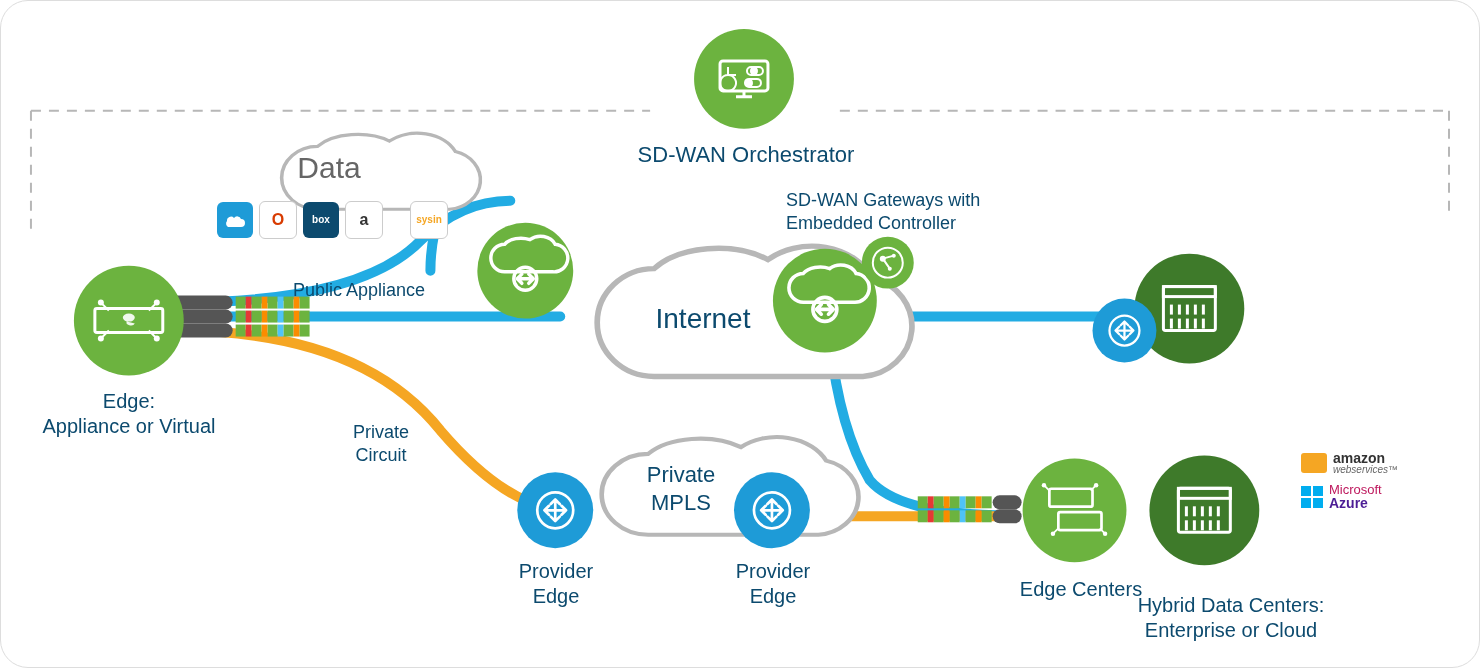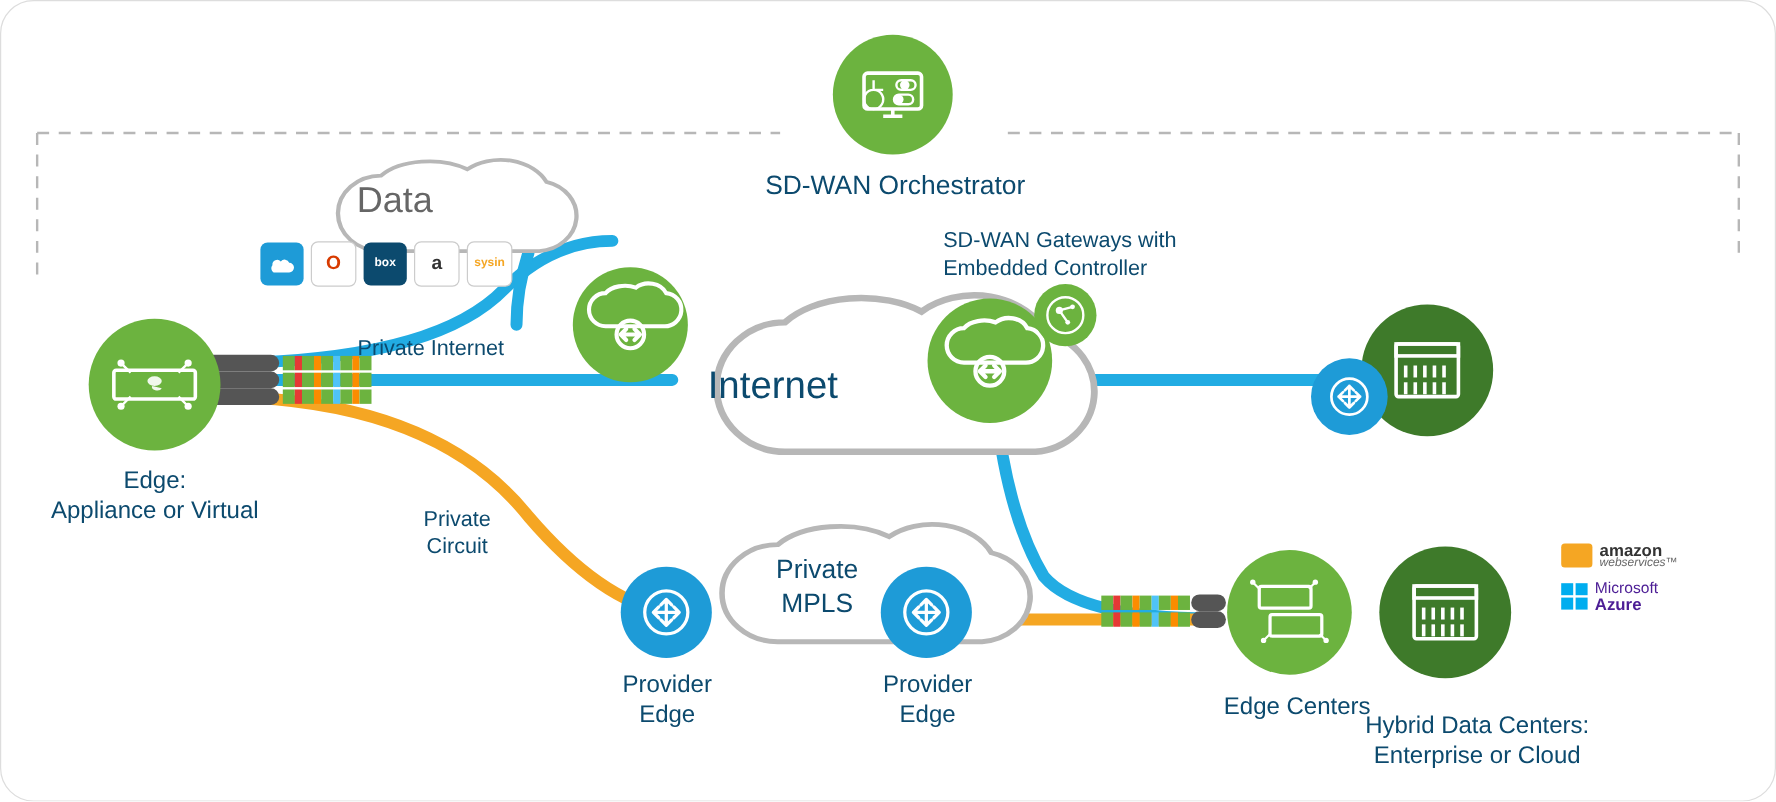--- a/index.html
+++ b/index.html
@@ -10,21 +10,21 @@
   .saas-icons{position:absolute;display:flex;gap:6px;align-items:center}
   .saas-icons .tile{width:36px;height:36px;border-radius:6px;display:flex;align-items:center;justify-content:center;font:bold 14px/1 sans-serif;color:#fff}
   .cloudpair{position:absolute;display:flex;flex-direction:column;gap:8px;align-items:flex-start;font-size:14px}
   .aws{display:flex;align-items:center;gap:6px}
   .aws .c{width:26px;height:20px;background:#f5a623;border-radius:3px;position:relative}
   .aws .t1{font:bold 14px/1 sans-serif;color:#333}
   .aws .t2{font:italic 10px/1 sans-serif;color:#666}
   .azure{display:flex;align-items:center;gap:6px}
   .azure .sq{width:22px;height:22px;display:grid;grid-template-columns:1fr 1fr;grid-template-rows:1fr 1fr;gap:2px}
   .azure .sq div{background:#00adef}
-  .azure .t1{font:13px/1 sans-serif;color:#4c1d95}
+  .azure .t1{font:13px/1 sans-serif;color:#be185d}
   .azure .t2{font:bold 14px/1 sans-serif;color:#4c1d95}
 </style>
 </head>
 <body>
 
 <div class="stage">
 <svg class="bg" viewBox="0 0 1480 668">
   <defs>
 
     <g id="fiber">
@@ -197,32 +197,32 @@
   <g>
     <circle cx="1205" cy="510" r="55" fill="#3e7a2a"></circle>
     <use href="#dc" transform="translate(1205 510)"></use>
   </g>
 </svg>
 
 <div class="label" style="left:600px;top:140px;width:290px;font-size:22px">SD-WAN Orchestrator</div>
 
 <div class="label" style="left:268px;top:148px;width:120px;font-size:30px;color:#666">Data</div>
 
-<div class="label" style="left:573px;top:300px;width:140px;font-size:32px">Internet</div>
+<div class="label" style="left:632px;top:300px;width:140px;font-size:28px">Internet</div>
 
 <div class="label" style="left:610px;top:460px;width:140px;font-size:22px;white-space:pre-line">Private
 MPLS</div>
 
 <div class="label sm" style="left:785px;top:188px;width:260px;text-align:left;white-space:pre-line">SD-WAN Gateways with
 Embedded Controller</div>
 
 <div class="label" style="left:18px;top:388px;width:220px;white-space:pre-line">Edge:
 Appliance or Virtual</div>
 
-<div class="label sm" style="left:278px;top:278px;width:160px">Private Internet</div>
+<div class="label sm" style="left:278px;top:278px;width:160px">Public Appliance</div>
 
 <div class="label sm" style="left:320px;top:420px;width:120px;white-space:pre-line">Private
 Circuit</div>
 
 <div class="label" style="left:495px;top:558px;width:120px;white-space:pre-line">Provider
 Edge</div>
 
 <div class="label" style="left:712px;top:558px;width:120px;white-space:pre-line">Provider
 Edge</div>
 
@@ -234,21 +234,21 @@
 
 <div class="saas-icons" style="left:216px;top:200px">
       <div class="tile" style="background: rgb(30, 155, 215); font-size: 16px;">
         <svg width="24" height="18">
           <path d="M4 10a4 4 0 0 1 7-3 4 4 0 0 1 7 1 4 4 0 0 1 0 8H5a4 4 0 0 1-1-6Z" fill="#fff"></path>
         </svg>
       </div>
       <div class="tile" style="background: rgb(255, 255, 255); border: 1px solid rgb(204, 204, 204); color: rgb(216, 59, 1); font-size: 16px;">O</div>
       <div class="tile" style="background: #0c4a6e; font-size: 10px;">box</div>
       <div class="tile" style="background: rgb(255, 255, 255); border: 1px solid rgb(204, 204, 204); color: rgb(51, 51, 51); font-size: 16px;">a</div>
-      <div class="tile" style="background: rgb(255, 255, 255); border: 1px solid rgb(204, 204, 204); color: rgb(245, 166, 35); font-size: 10px;">sysin</div>
+      <div class="tile" style="background: rgb(255, 255, 255); border: 1px solid rgb(204, 204, 204); color: rgb(245, 166, 35); font-size: 10px; margin-left: 21px;">sysin</div>
     </div>
 
 <div class="cloudpair" style="left:1300px;top:450px">
   <div class="aws">
     <div class="c"></div>
     <div>
       <div class="t1">amazon</div>
       <div class="t2">webservices™</div>
     </div>
   </div>

